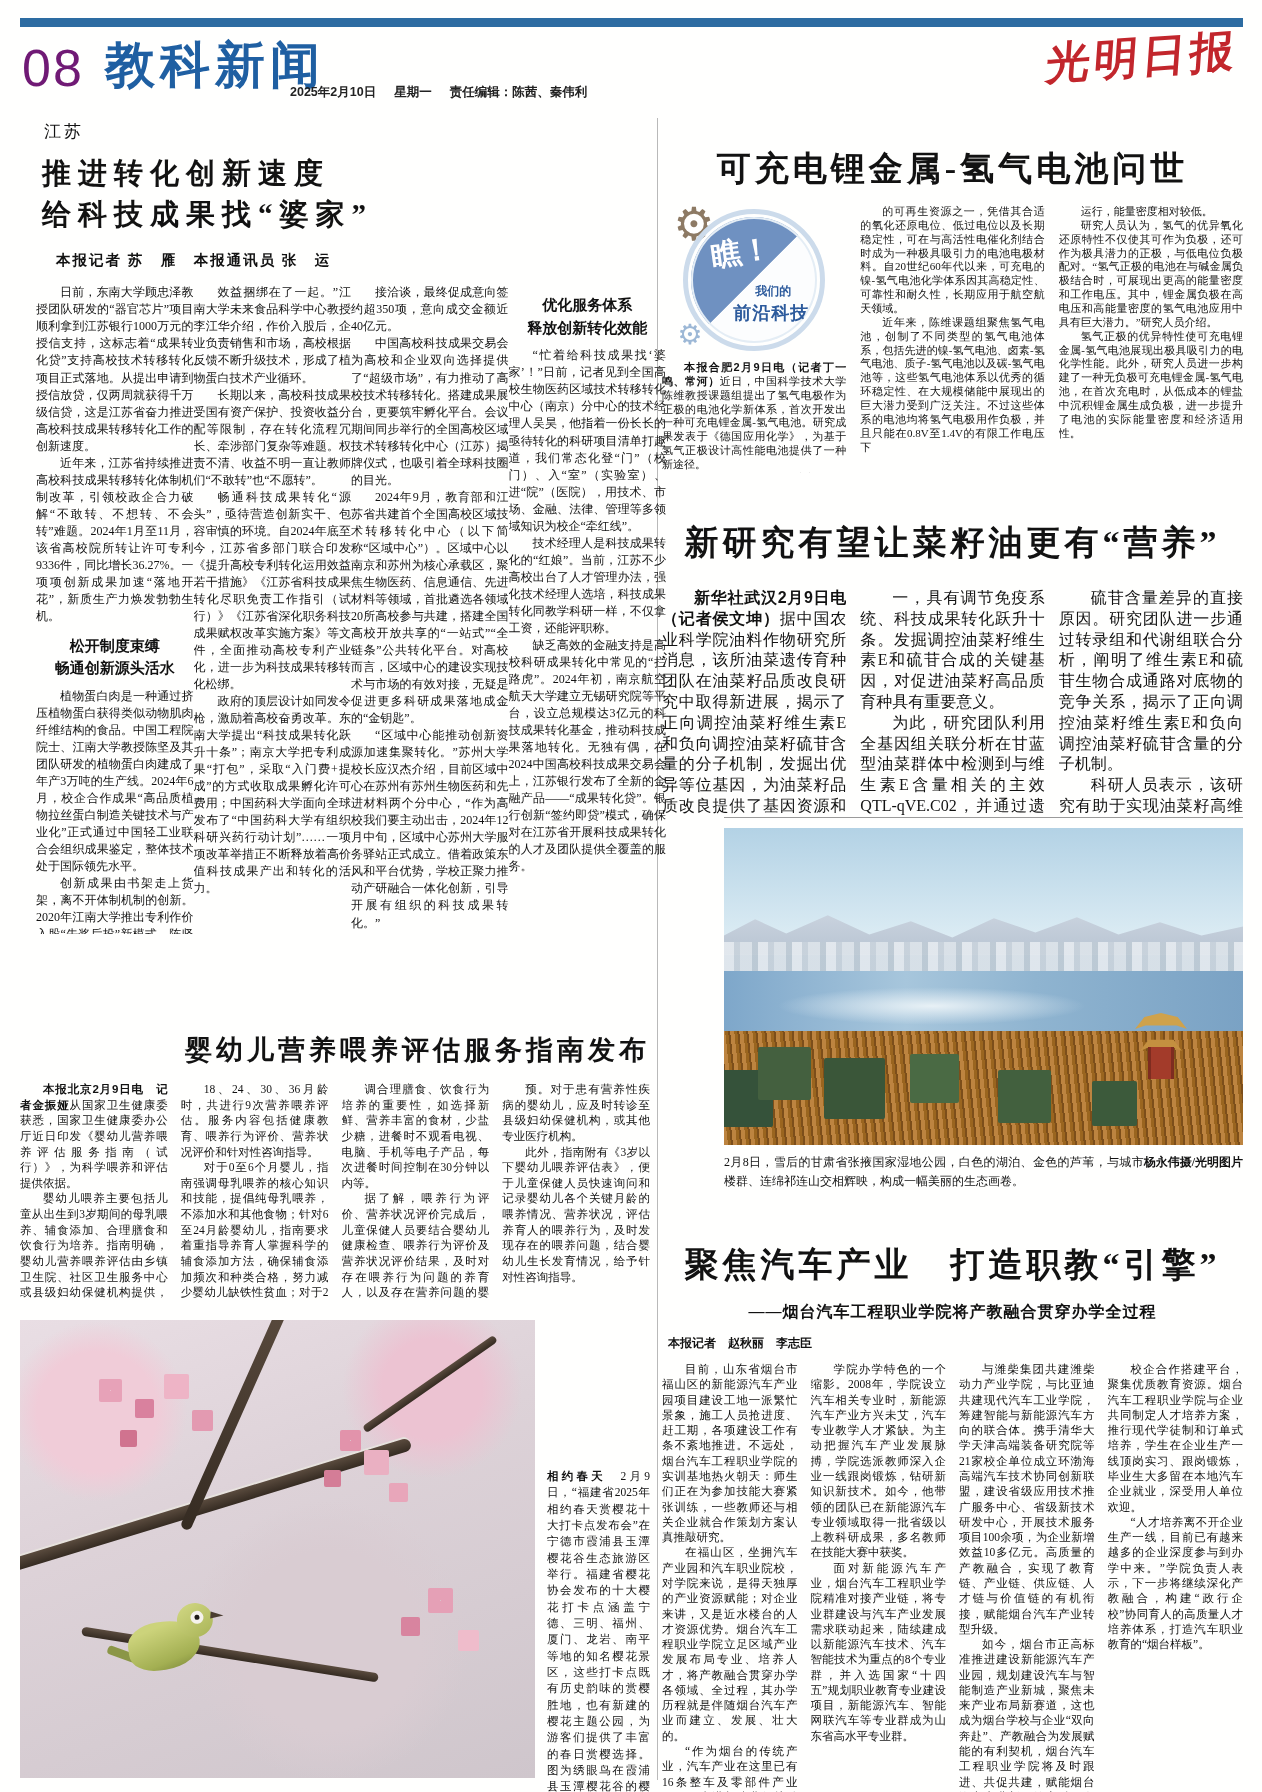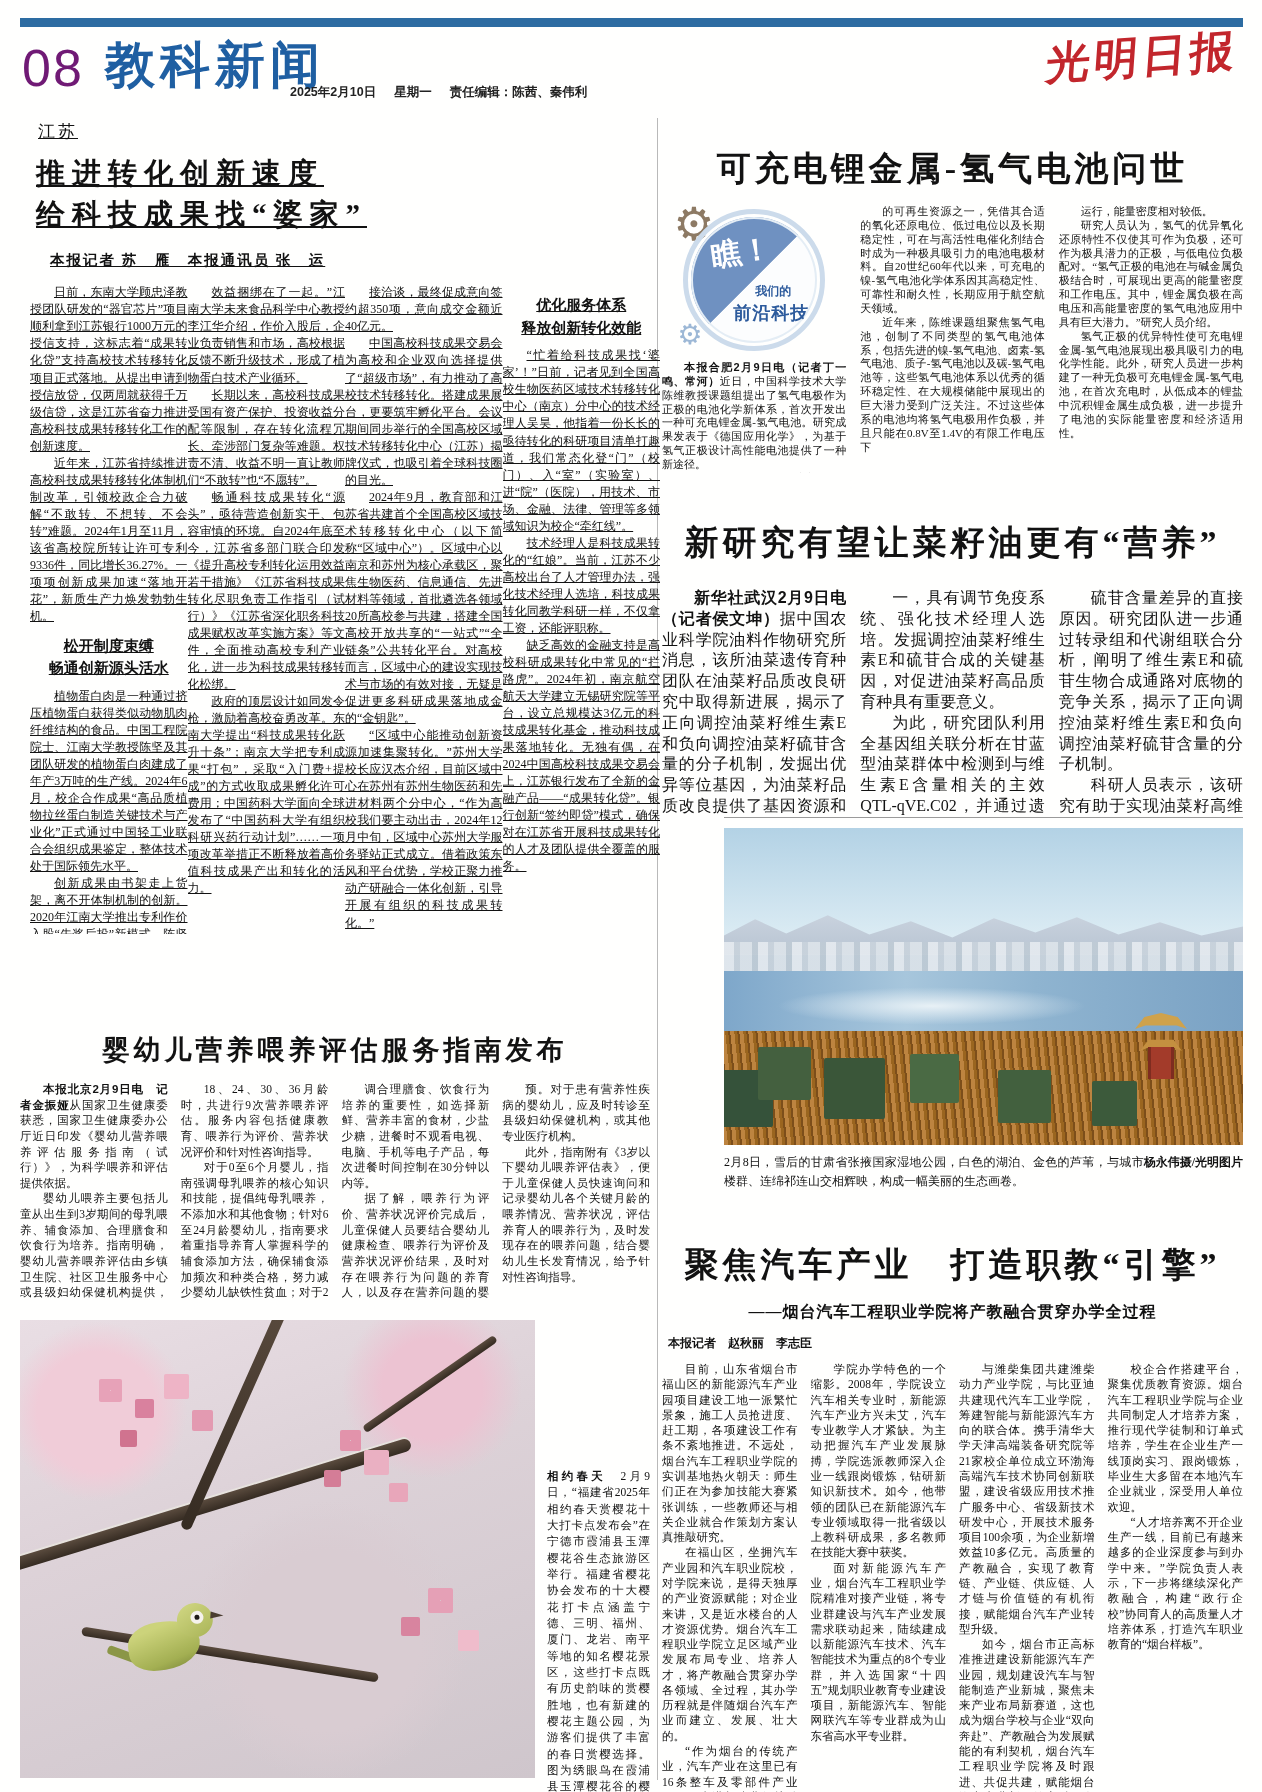--- a/index.html
+++ b/index.html
@@ -20,29 +20,29 @@
   .vrule{position:absolute;left:657px;top:118px;width:1px;height:1662px;background:#b9b9b9;}
   .hrule{position:absolute;height:1px;background:#9a9a9a;}
   
   .cols{display:flex;overflow:hidden;}
   .col{overflow:hidden;text-align:justify;}
   .para{margin:0;text-indent:2em;}
   .lead{font-family:"Liberation Sans","DejaVu Sans",sans-serif;font-weight:700;}
   .colhead{font-family:"Liberation Sans","DejaVu Sans",sans-serif;font-weight:700;text-align:center;
            text-indent:0;margin:10px 0 8px;font-size:15px;line-height:1.5;}
   
-  #jiangsu{position:absolute;left:30px;top:118px;width:630px;height:912px;text-decoration:underline;}
+  #jiangsu{position:absolute;left:36px;top:118px;width:630px;height:912px;}
   #jiangsu .kicker{font-size:17px;letter-spacing:3px;margin:2px 0 10px 8px;}
   #jiangsu .headline{font-size:29px;font-weight:900;line-height:1.42;letter-spacing:7px;margin-left:6px;}
   #jiangsu .byline{margin:16px 0 14px 20px;font-size:14.5px;font-weight:700;letter-spacing:2px;}
   #jiangsu .cols{height:650px;margin-top:13px;}
   #jiangsu .col{flex:1;font-size:12px;line-height:1.42;}
   
   #infant{position:absolute;left:20px;top:1028px;width:630px;height:282px;}
-  #infant .headline{font-size:27px;font-weight:900;text-align:center;letter-spacing:4px;margin:4px 0 14px;}
+  #infant .headline{font-size:27px;font-weight:900;text-align:right;letter-spacing:4px;margin:4px 0 14px;}
   #infant .cols{gap:13px;height:218px;}
   #infant .col{flex:1;font-size:11.5px;line-height:1.36;}
   
   #birdblock{position:absolute;left:20px;top:1320px;width:630px;height:458px;}
   #birdphoto{position:absolute;left:0;top:0;width:515px;height:458px;overflow:hidden;
      background:
        radial-gradient(circle at 15% 20%, #f0ccd8 0 60px, transparent 90px),
        radial-gradient(circle at 80% 15%, #ecc3d2 0 50px, transparent 90px),
        radial-gradient(circle at 60% 70%, #d9ccd2 0 90px, transparent 140px),
        linear-gradient(160deg,#e9dee4 0%,#ddd2d8 40%,#cfc6cc 100%);}
@@ -212,21 +212,21 @@
   </div>
 
   <div id="rapeseed">
     <div class="r-headline">新研究有望让菜籽油更有“营养”</div>
     <div class="cols">
       <div class="col">
           <p class="para"><b class="lead">新华社武汉2月9日电（记者侯文坤）</b>据中国农业科学院油料作物研究所消息，该所油菜遗传育种团队在油菜籽品质改良研究中取得新进展，揭示了正向调控油菜籽维生素E和负向调控油菜籽硫苷含量的分子机制，发掘出优异等位基因，为油菜籽品质改良提供了基因资源和技术支撑。相关研究成果近日发表在国际权威学术期刊《植物生物技术杂志》上。</p>
           <p class="para">据科研人员介绍，维生素E主要存在于植物油中，是人体和动物生长发育所需的重要营养素之</p>
         </div>
       <div class="col">
-          <p class="para">一，具有调节免疫系统、强化技术经理人选培。发掘调控油菜籽维生素E和硫苷合成的关键基因，对促进油菜籽高品质育种具有重要意义。</p>
+          <p class="para">一，具有调节免疫系统、科技成果转化跃升十条。发掘调控油菜籽维生素E和硫苷合成的关键基因，对促进油菜籽高品质育种具有重要意义。</p>
           <p class="para">为此，研究团队利用全基因组关联分析在甘蓝型油菜群体中检测到与维生素E含量相关的主效QTL-qVE.C02，并通过遗传互补、定点诱变等技术手段克隆出该QTL的目标基因BnaC02.VTE4，发现BnaC02.VTE4第二个内含子其中一个剪接位点上A到G的碱基变异是导致油菜籽维生素E和</p>
         </div>
       <div class="col">
           <p class="para">硫苷含量差异的直接原因。研究团队进一步通过转录组和代谢组联合分析，阐明了维生素E和硫苷生物合成通路对底物的竞争关系，揭示了正向调控油菜籽维生素E和负向调控油菜籽硫苷含量的分子机制。</p>
           <p class="para">科研人员表示，该研究有助于实现油菜籽高维生素E和低硫苷综合改良的育种目标，帮助进一步提高菜籽油中的维生素E含量。此外，该研究还有望帮助降低油菜籽饼粕中的硫苷含量，提高其饲用价值。</p>
         </div>
     </div>
   </div>
 
   <div id="wetland">

